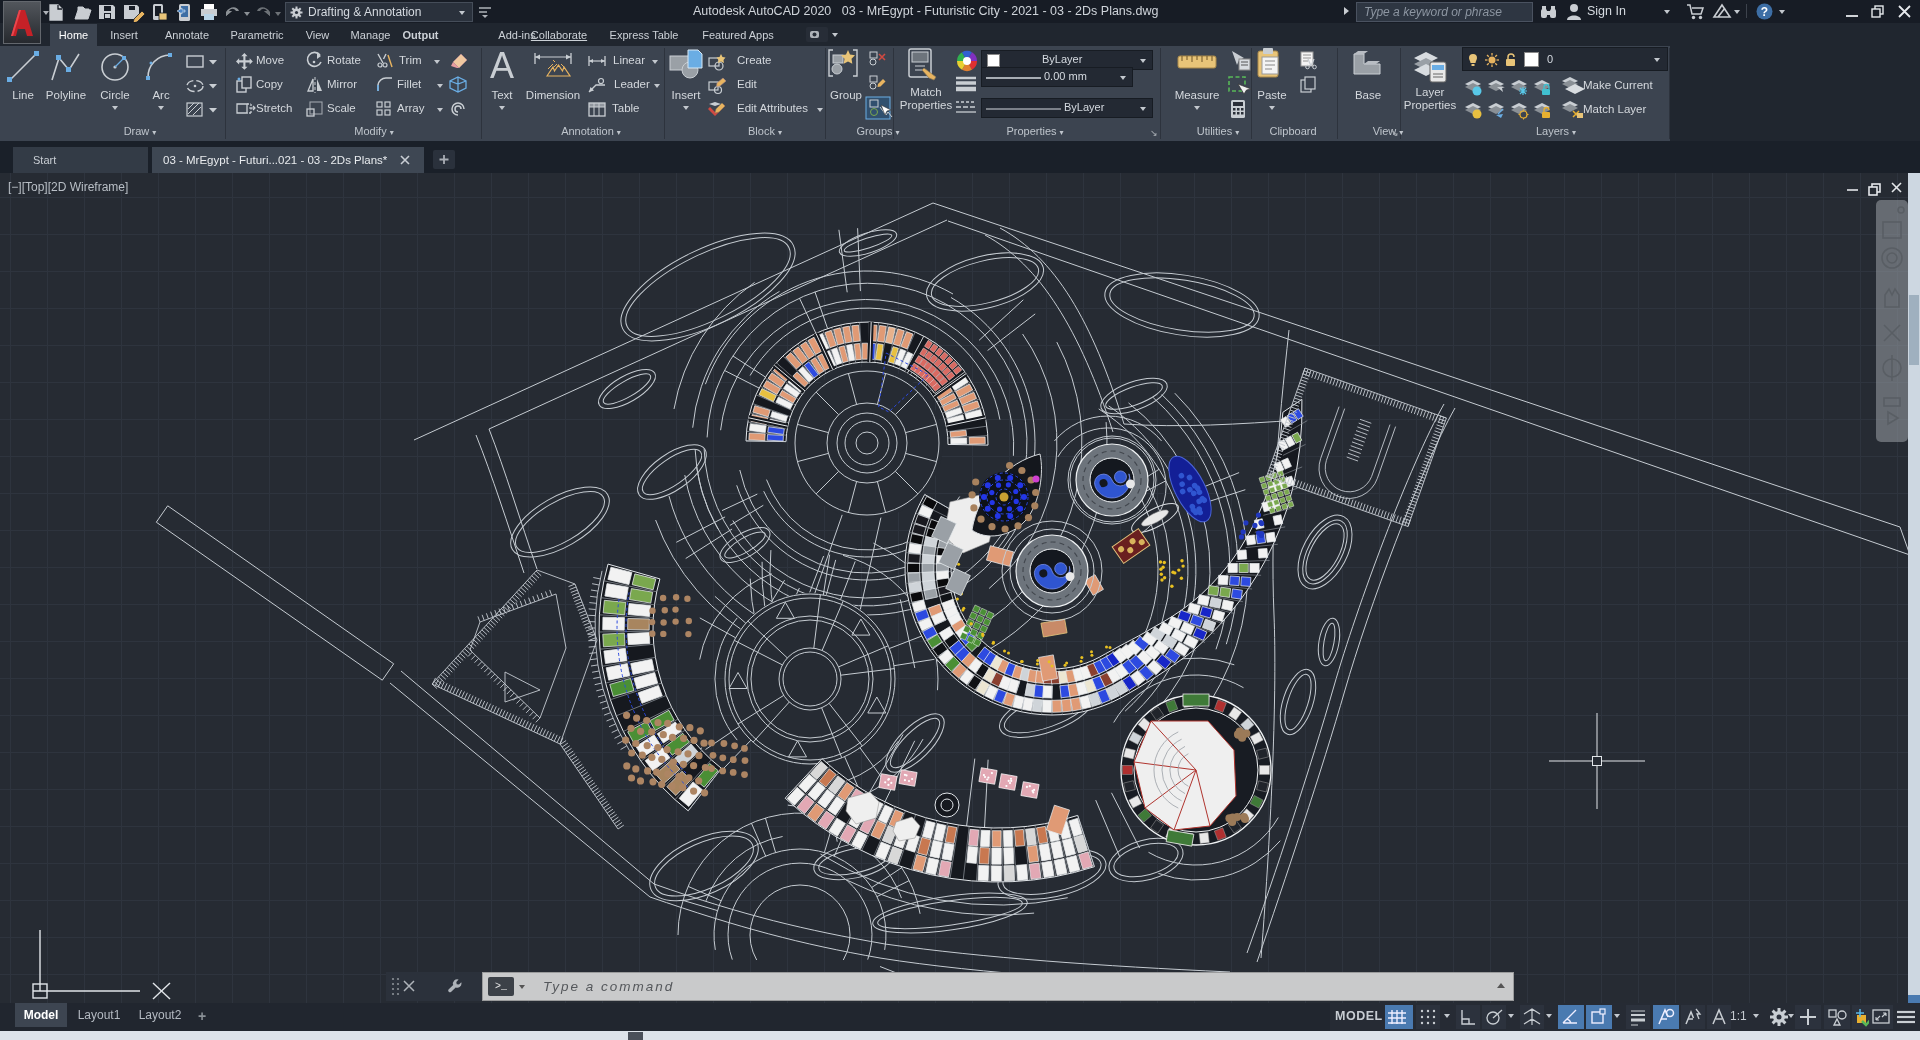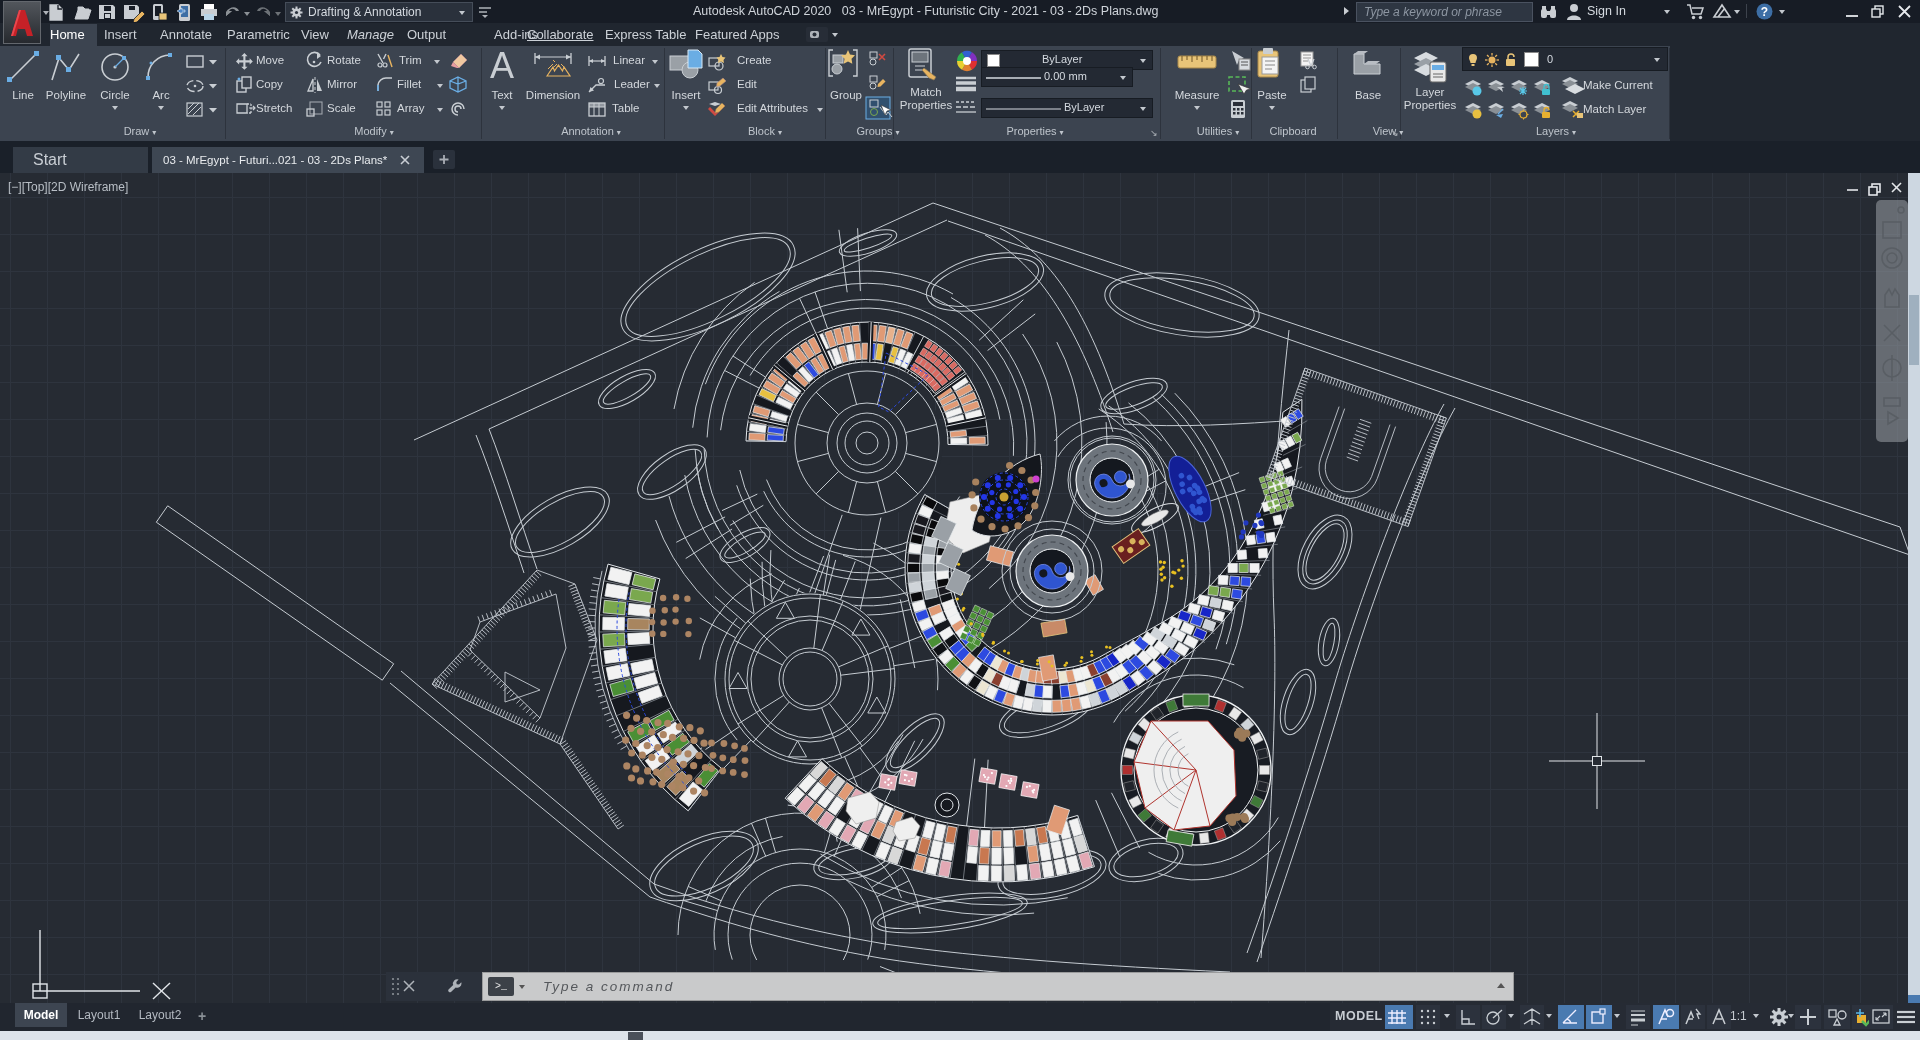--- a/index.html
+++ b/index.html
@@ -3,31 +3,31 @@
 <style>
 *{margin:0;padding:0;box-sizing:border-box}
 html,body{width:1920px;height:1040px;overflow:hidden;background:#262b33;
  font-family:"Liberation Sans",sans-serif;-webkit-font-smoothing:antialiased}
 .abs{position:absolute}
 #titlebar{position:absolute;left:0;top:0;width:1920px;height:23px;background:#171c25}
 #tabrow{position:absolute;left:0;top:23px;width:1920px;height:23px;background:#20262f}
 #ribbon{position:absolute;left:0;top:46px;width:1670px;height:95px;background:#3c4450}
 #ribbonright{position:absolute;left:1670px;top:46px;width:250px;height:95px;background:#20262f}
 #filetabs{position:absolute;left:0;top:141px;width:1920px;height:32px;background:#1a2029}
-.rtab{position:absolute;top:24px;height:22px;color:#ccd1d7;font-size:13px;line-height:22px;white-space:nowrap}
+.rtab{position:absolute;top:24px;height:22px;color:#ccd1d7;font-size:11px;line-height:22px;text-align:center;white-space:nowrap}
 .paneltitle{position:absolute;top:124px;height:17px;color:#bfc5cc;font-size:11px;line-height:15px;text-align:center;white-space:nowrap}
 .psep{position:absolute;top:48px;width:1px;height:91px;background:#2d333d}
 .biglabel{position:absolute;color:#d4d8dd;font-size:11.5px;text-align:center;white-space:nowrap}
 .slabel{position:absolute;color:#d4d8dd;font-size:11.5px;white-space:nowrap}
 .downar{position:absolute;width:0;height:0;border-left:3.5px solid transparent;border-right:3.5px solid transparent;border-top:4px solid #c3c8ce}
 .ddbox{position:absolute;background:#232933;border:1px solid #171c23;color:#d5dae0;font-size:11px}
 #statusbar{position:absolute;left:0;top:1003px;width:1920px;height:28px;background:#21262f}
 #bottomstrip{position:absolute;left:0;top:1031px;width:1920px;height:9px;background:#dde3ea}
 .stile{position:absolute;top:1005px;height:24px;background:#2c323d}
-.ftab{position:absolute;top:147px;height:26px;font-size:16px;color:#c9ced4;line-height:26px;white-space:nowrap}
+.ftab{position:absolute;top:147px;height:26px;font-size:11px;color:#c9ced4;line-height:26px;white-space:nowrap}
 </style></head><body>
 <div id="titlebar"></div>
 <div id="tabrow"></div>
 <div class="abs" style="left:3px;top:1px;width:38px;height:43px;background:linear-gradient(#52565c,#26292e);border:1px solid #63676d">
 <svg width="36" height="41">
       <path d="M7,34 L15,8 L21,8 L29,34 L23,34 L21,27 L14,27 L18,14 L22,26 L14,26 L12,34 Z" fill="#c62127"></path>
 <path d="M7,34 L15,8 L17,8 L9,34 Z" fill="#e8474e"></path>
     </svg></div>
 <div class="abs" style="left:43px;top:11px;width:0;height:0;border-left:3px solid transparent;border-right:3px solid transparent;border-top:4px solid #aeb2b8"></div>
 <svg class="abs" style="left:48px;top:3px" width="440" height="19" viewBox="0 0 440 19">
@@ -131,22 +131,22 @@
 <line x1="6" y1="13" x2="18" y2="13" stroke="#e6e9ec" stroke-width="1.8"></line>
 <rect x="35" y="3" width="8" height="8" fill="none" stroke="#e6e9ec" stroke-width="1.4"></rect>
 <rect x="32" y="6" width="8" height="8" fill="#171c25" stroke="#e6e9ec" stroke-width="1.4"></rect>
 <path d="M59,3 L70,14 M70,3 L59,14" stroke="#e6e9ec" stroke-width="1.8"></path>
   </svg>
 <div class="rtab" style="left:50px;width:47px;background:#3c4450;color:#fff;">Home</div>
 <div class="rtab" style="left:104px;width:40px;">Insert</div>
 <div class="rtab" style="left:160px;width:54px;">Annotate</div>
 <div class="rtab" style="left:227px;width:60px;">Parametric</div>
 <div class="rtab" style="left:301px;width:33px;">View</div>
-<div class="rtab" style="left:347px;width:47px;font-style:italic;">Manage</div>
-<div class="rtab" style="left:407px;width:45px;">Output</div>
+<div class="rtab" style="left:347px;width:47px;">Manage</div>
+<div class="rtab" style="left:398px;width:45px;font-weight:bold;">Output</div>
 <div class="rtab" style="left:466px;width:46px;margin-left:28px;">Add-ins</div>
 <div class="rtab" style="left:527px;width:64px;text-decoration:underline;">Collaborate</div>
 <div class="rtab" style="left:605px;width:78px;">Express Table</div>
 <div class="rtab" style="left:695px;width:86px;">Featured Apps</div>
 <div class="abs" style="left:806px;top:27px;width:22px;height:15px;background:#272d37;border-radius:2px"><svg width="22" height="15">
       <rect x="4" y="4" width="9" height="7" rx="2" fill="#aeb3b9"></rect>
       <circle cx="8.5" cy="7.5" r="2" fill="#272d37"></circle>
     </svg></div>
 <div class="downar" style="left:832px;top:33px"></div>
 <div id="ribbon"></div>

